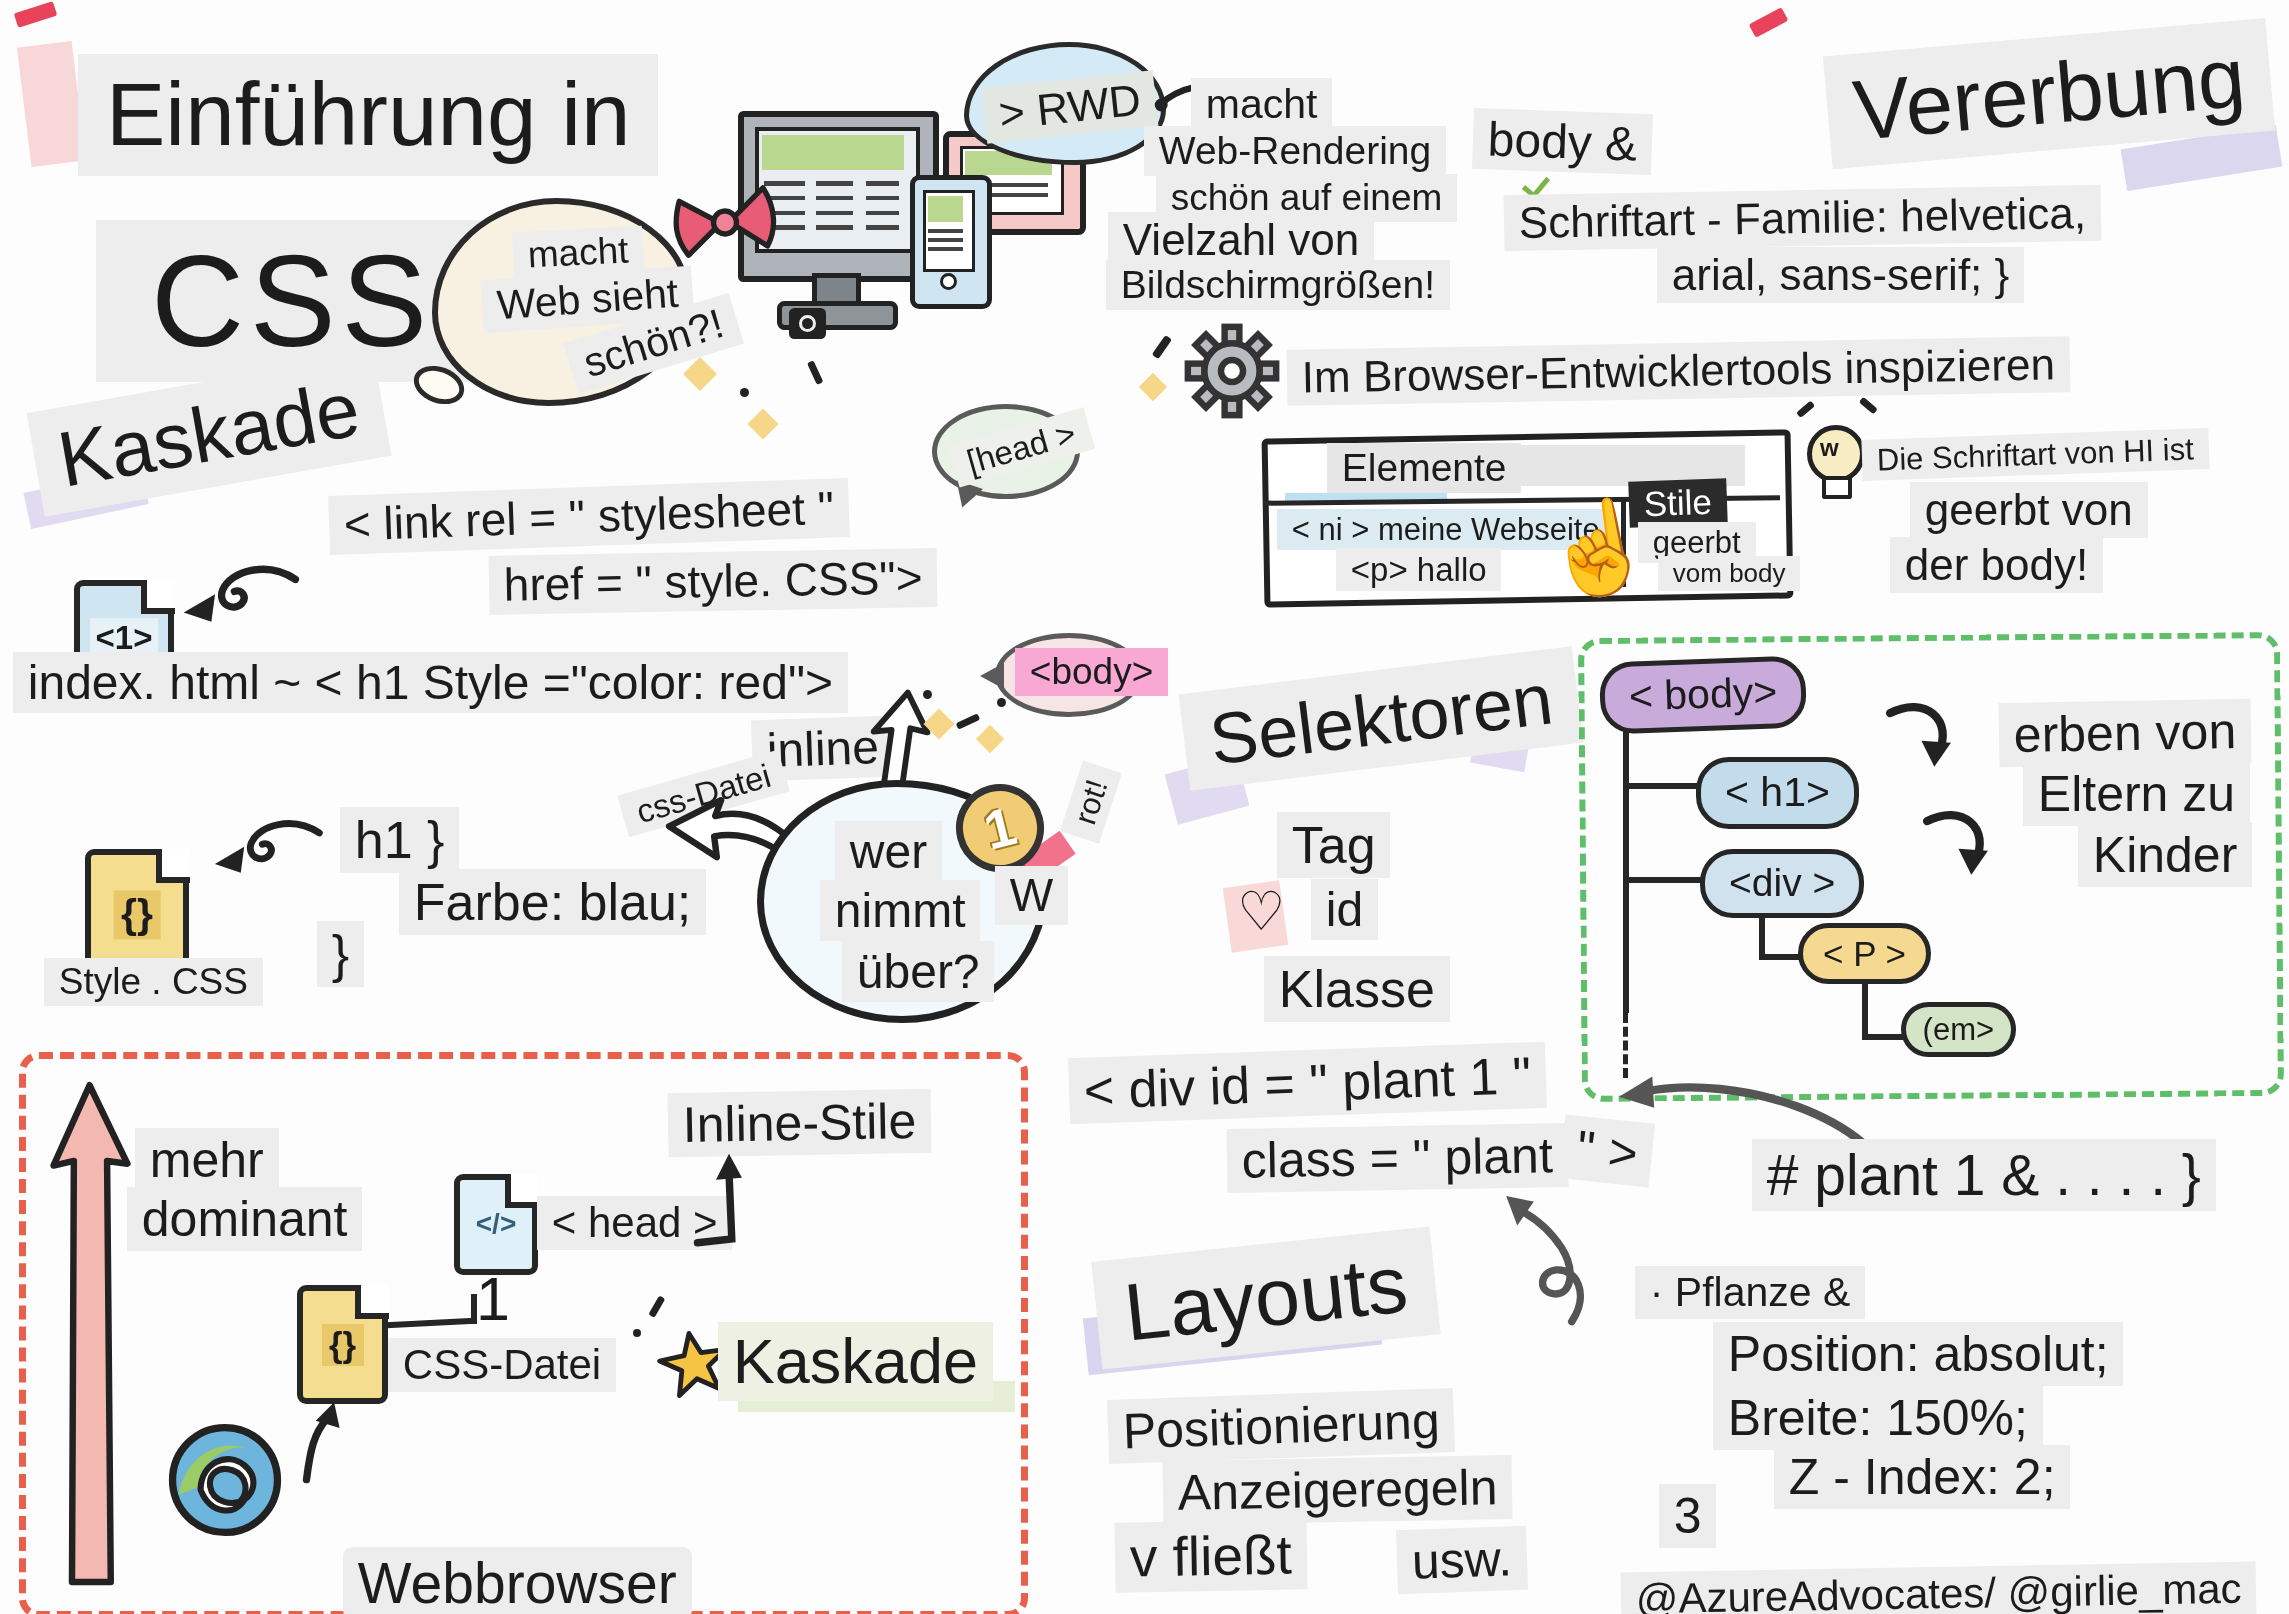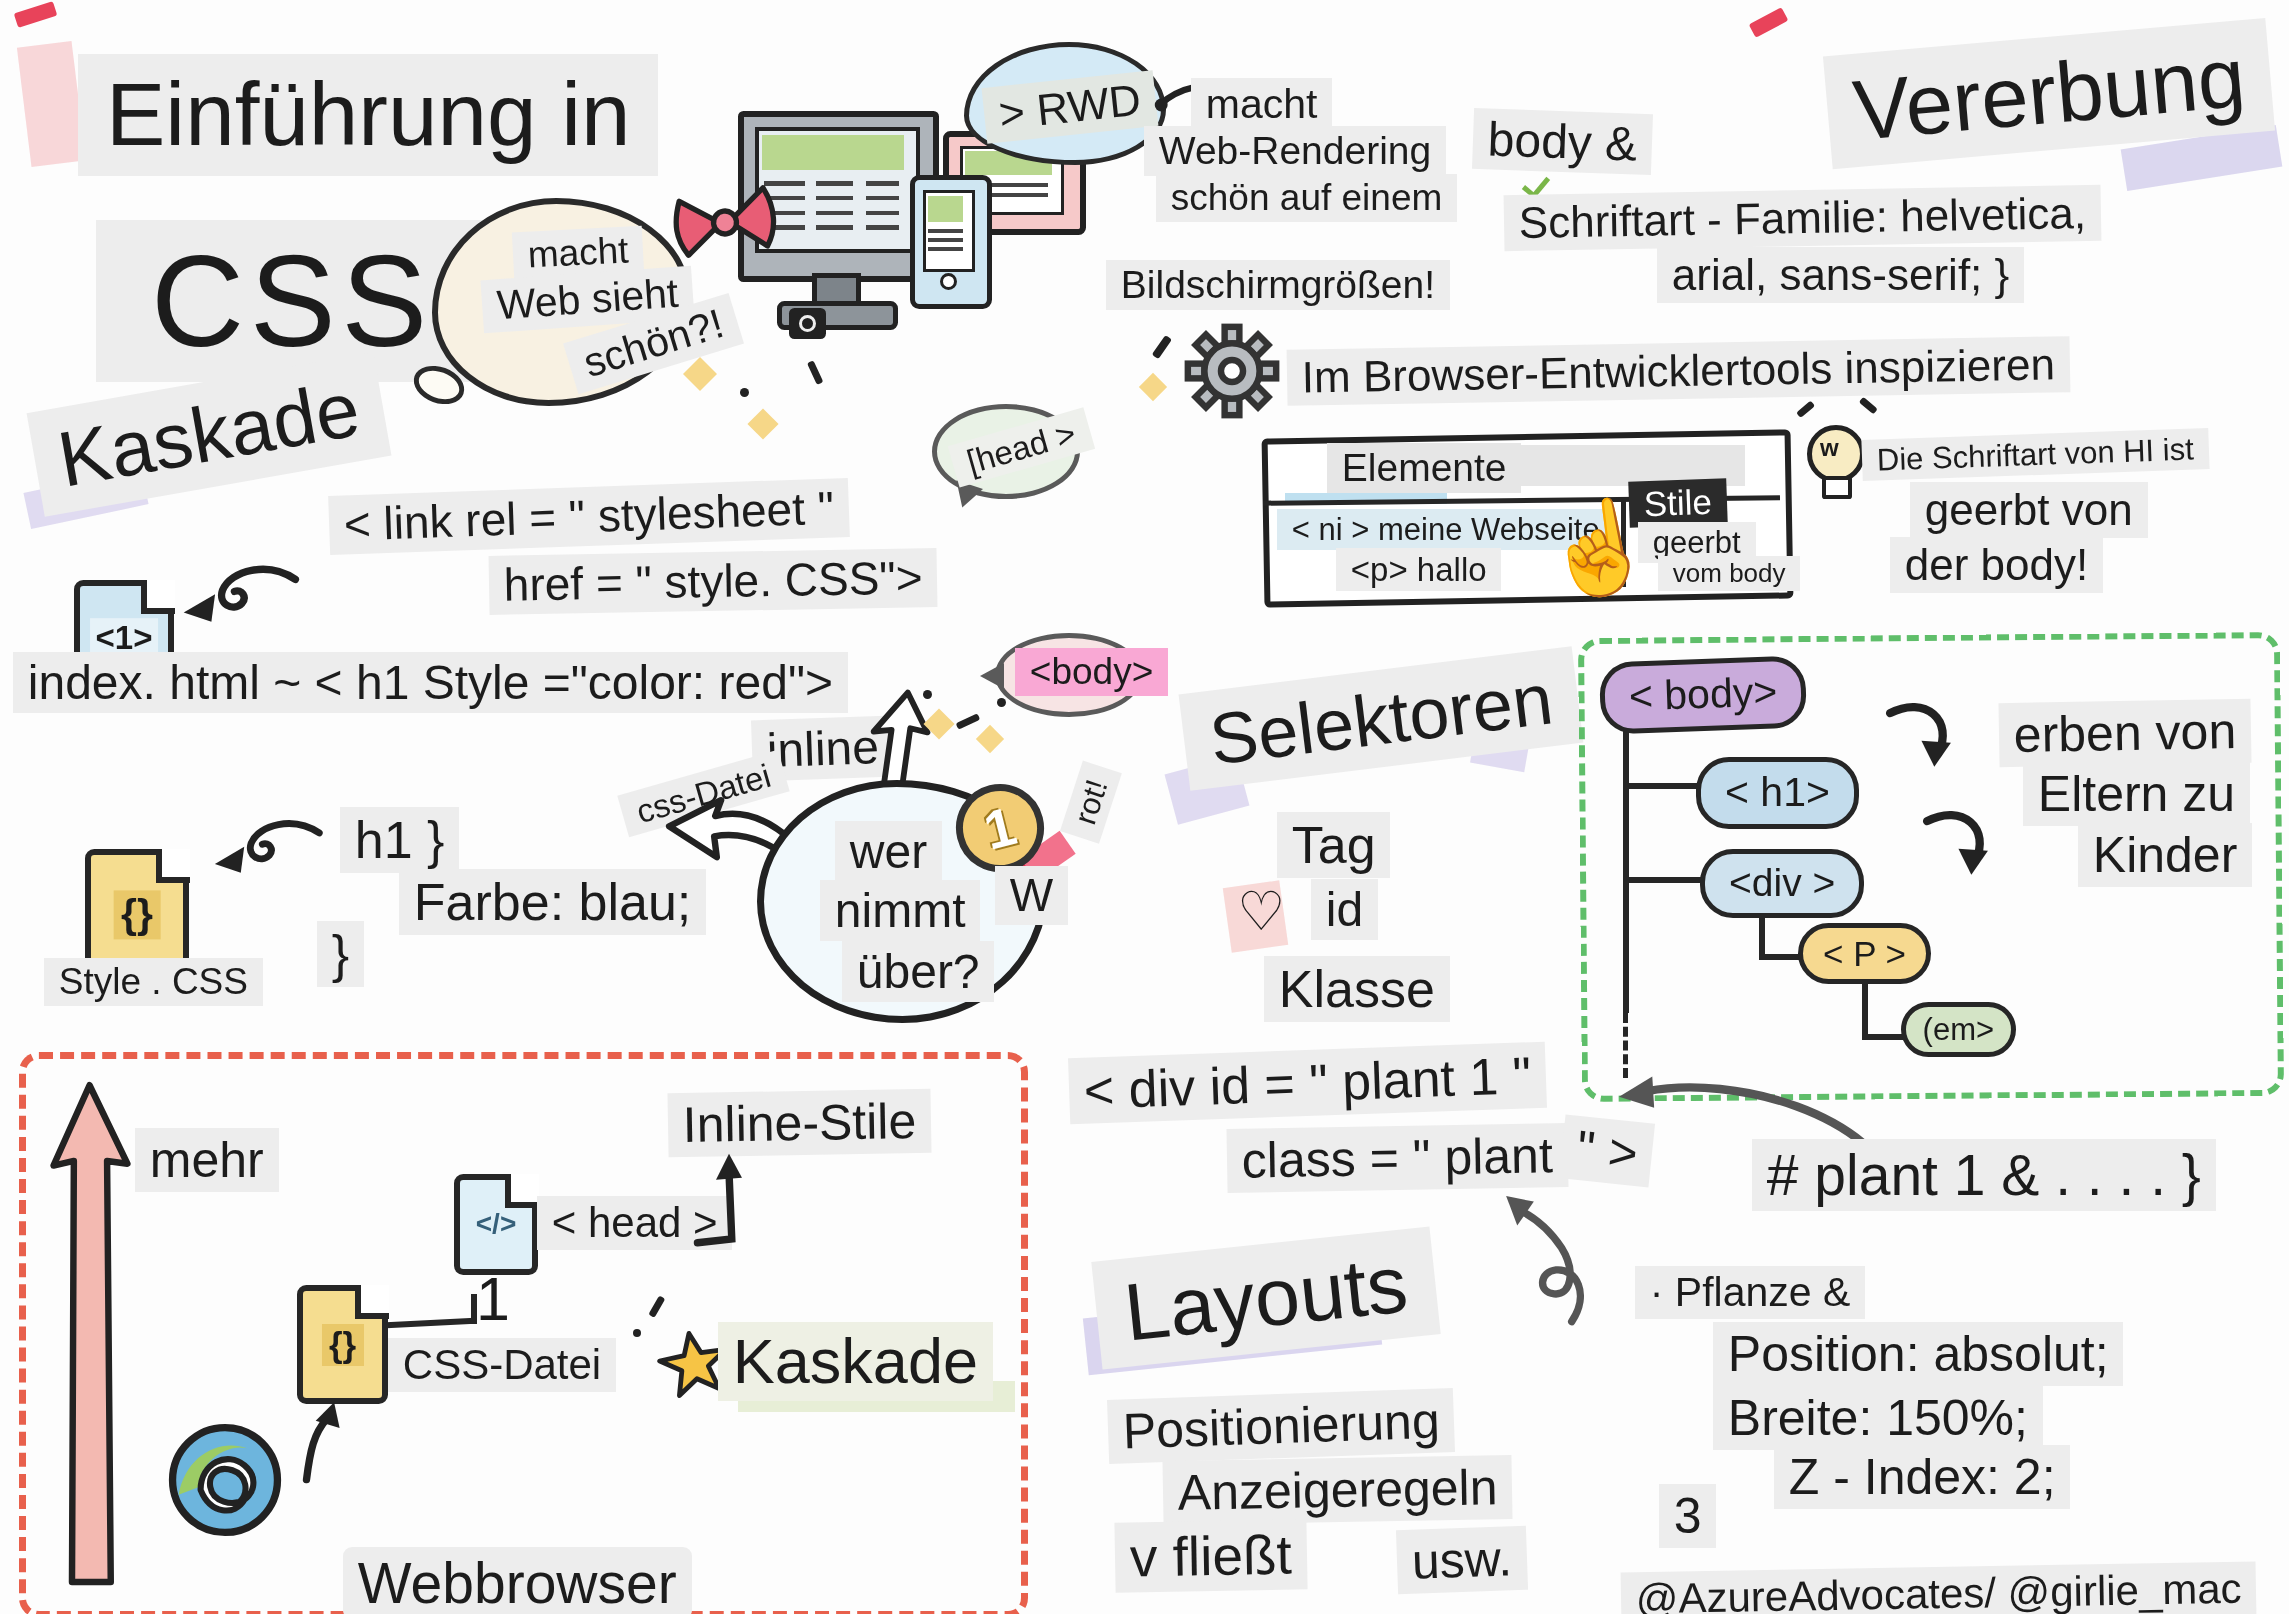--- a/index.html
+++ b/index.html
@@ -82,20 +82,21 @@
 
   <div class="bubble" style="left:964px;top:42px;width:192px;height:113px;background:#d4eaf6;border:5.5px solid #2a2a2a;border-radius:52% 48% 45% 55% / 60% 55% 45% 40%;"></div>
   <div class="chip" style="left:984px;top:79px;font-size:44px;background:#e2e7e2;transform:rotate(-6deg)">&gt; RWD</div>
   <svg style="left:1152px;top:79px;" width="92" height="42" viewBox="0 0 100 45">
     <path d="M8 28 C30 8 60 2 92 10" fill="none" stroke="#222" stroke-width="7" stroke-linecap="round"></path>
     <circle cx="10" cy="28" r="7" fill="#222"></circle>
   </svg>
   <div class="chip" style="left:1191px;top:78px;font-size:41px;">macht</div>
   <div class="chip" style="left:1144px;top:126px;font-size:39px;">Web-Rendering</div>
   <div class="chip" style="left:1156px;top:174px;font-size:37px;">schön auf einem</div>
+  <div class="chip" style="left:1108px;top:212px;font-size:44px;">Vielzahl von</div>
   <div class="chip" style="left:1106px;top:260px;font-size:39px;">Bildschirmgrößen!</div>
 
   <div class="smudge" style="left:2123px;top:137px;width:157px;height:42px;background:#cfc9ea;transform:rotate(-9deg)"></div>
   <div class="chip" style="left:1827px;top:37px;font-size:85px;transform:rotate(-5deg);padding:5.5px 26px;">Vererbung</div>
   <div class="chip" style="left:1473px;top:111px;font-size:48px;transform:rotate(2deg)">body &amp;</div>
   <div style="position:absolute;left:1528px;top:172px;width:11px;height:20px;border-right:5.5px solid #7ab648;border-bottom:5.5px solid #7ab648;transform:rotate(40deg)"></div>
   <div class="chip" style="left:1504px;top:190px;font-size:44px;transform:rotate(-1deg)">Schriftart - Familie: helvetica,</div>
   <div class="chip" style="left:1657px;top:247px;font-size:44px;">arial, sans-serif; }</div>
 
   <svg style="left:1186px;top:325px;" width="92" height="92" viewBox="0 0 100 100">
@@ -260,20 +261,21 @@
   <div class="chip" style="left:1713px;top:1322px;font-size:50px;">Position: absolut;</div>
   <div class="chip" style="left:1713px;top:1386px;font-size:50px;">Breite: 150%;</div>
   <div class="chip" style="left:1774px;top:1445px;font-size:50px;">Z - Index: 2;</div>
   <div class="chip" style="left:1659px;top:1484px;font-size:50px;">3</div>
 
   <div style="position:absolute;left:18.5px;top:1052px;width:995px;height:552px;border:7.4px dashed #e8604c;border-radius:20px;"></div>
   <svg style="left:46px;top:1076px;" width="88" height="517" viewBox="0 0 95 560">
     <path d="M47 10 L88 95 L66 92 L70 548 L28 548 L30 92 L8 97 Z" fill="#f3b9b1" stroke="#222" stroke-width="7" stroke-linejoin="round"></path>
   </svg>
   <div class="chip" style="left:135px;top:1128px;font-size:50px;">mehr</div>
+  <div class="chip" style="left:127px;top:1187px;font-size:50px;">dominant</div>
   <div class="chip" style="left:668px;top:1091px;font-size:50px;transform:rotate(-1deg)">Inline-Stile</div>
   <div class="file" style="left:454px;top:1174px;width:72px;height:89px;background:#dff0f8;">
     <div class="fold"></div>
     <div class="fglyph" style="font-size:28px;color:#35607a;">&lt;/&gt;</div>
   </div>
   <div class="chip" style="left:537px;top:1196px;font-size:42px;">&lt; head &gt;</div>
   <svg style="left:690px;top:1150px;" width="65" height="102" viewBox="0 0 70 110">
     <path d="M8 100 L45 96 L42 24" fill="none" stroke="#222" stroke-width="8" stroke-linecap="round"></path>
     <path d="M42 4 L28 32 L56 30 Z" fill="#222"></path>
   </svg>

